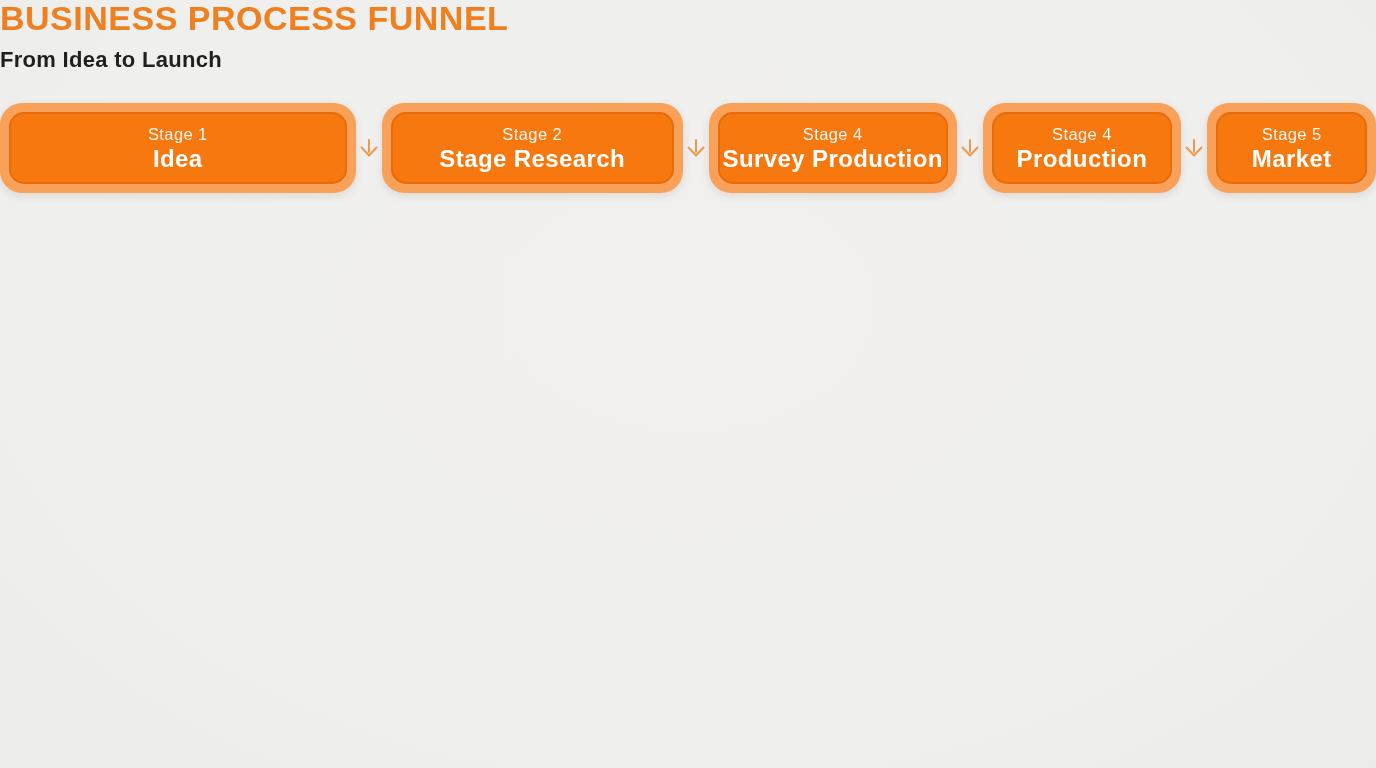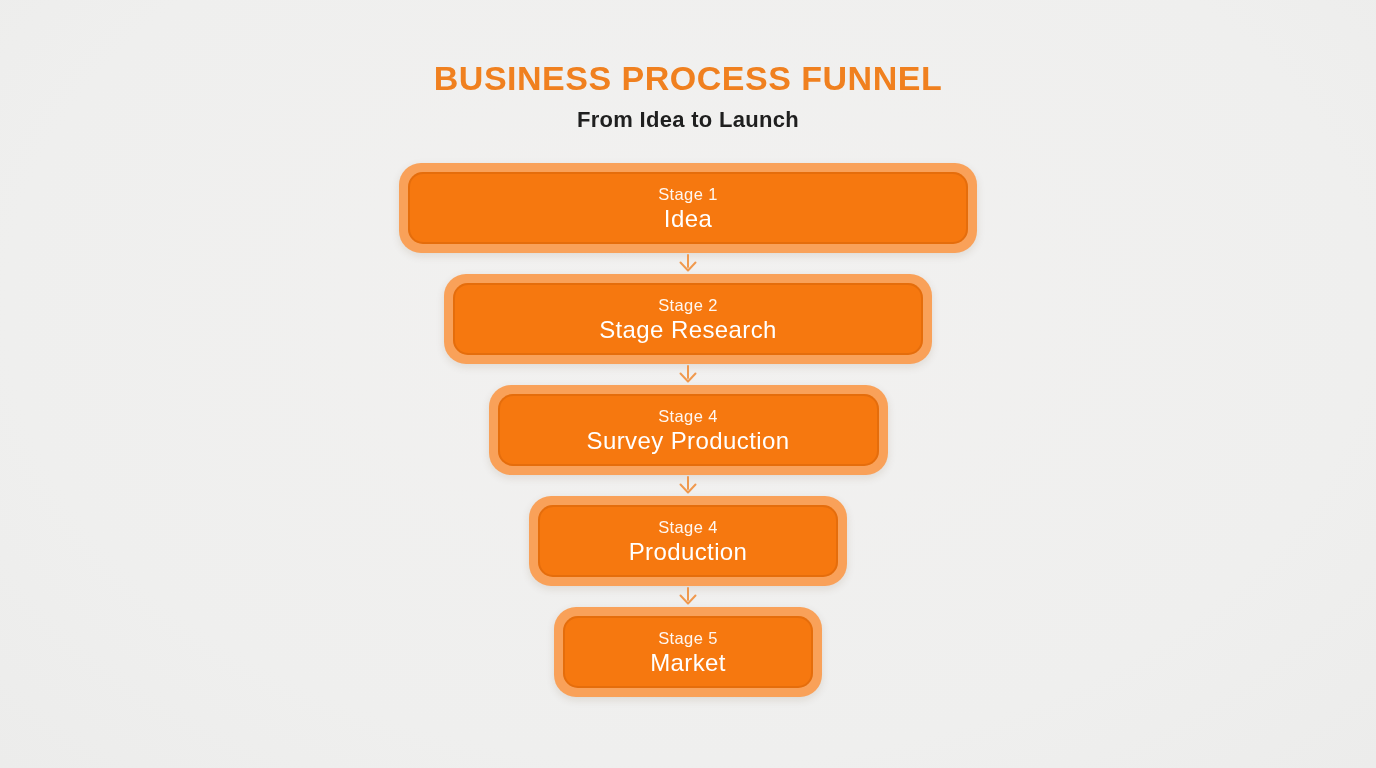--- a/index.html
+++ b/index.html
@@ -7,39 +7,39 @@
     width: 1376px; height: 768px;
     background: #F0F0EF;
     font-family: "Liberation Sans", "DejaVu Sans", sans-serif;
     overflow: hidden;
   }
   .canvas {
     position: relative;
     width: 1376px; height: 768px;
     background: radial-gradient(ellipse at 50% 40%, #F2F1F0 0%, #EFEFEE 70%, #ECECEB 100%);
   }
-  .header { text-align: center; padding-top: 60px; }
+  .header { text-align: left; }
   .title {
     font-size: 34px;
     font-weight: 800;
     letter-spacing: 0.5px;
     color: #F0801F;
     line-height: 1.1;
   }
   .subtitle {
     margin-top: 10px;
     font-size: 22px;
     font-weight: 700;
     color: #1F1F1F;
     letter-spacing: 0.3px;
   }
   .funnel {
     margin-top: 30px;
     display: flex;
-    flex-direction: column;
+    flex-direction: row;
     align-items: center;
   }
   .stage {
     box-sizing: border-box;
     height: 90px;
     padding: 9px;
     background: #F9A159;
     border-radius: 22px;
     box-shadow: 0 3px 9px rgba(90, 60, 20, 0.12);
   }
@@ -58,21 +58,21 @@
   }
   .stage-label {
     font-size: 16.5px;
     font-weight: 500;
     color: rgba(255, 255, 255, 0.94);
     letter-spacing: 0.4px;
     line-height: 1;
   }
   .stage-name {
     font-size: 24px;
-    font-weight: 400;
+    font-weight: 700;
     color: #FFFFFF;
     letter-spacing: 0.4px;
     line-height: 1;
   }
   .s0 { width: 578px; }
   .s1 { width: 488px; }
   .s2 { width: 399px; }
   .s3 { width: 318px; }
   .s4 { width: 268px; text-align: right; }
   .arrow {

